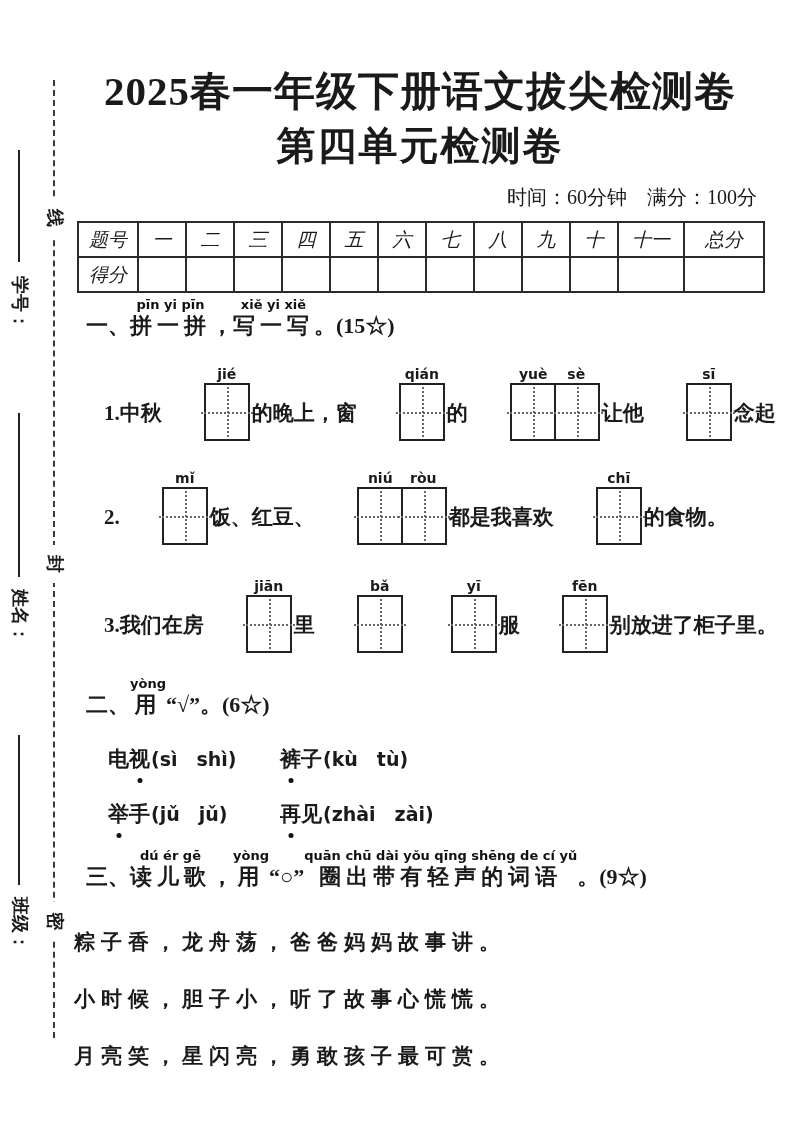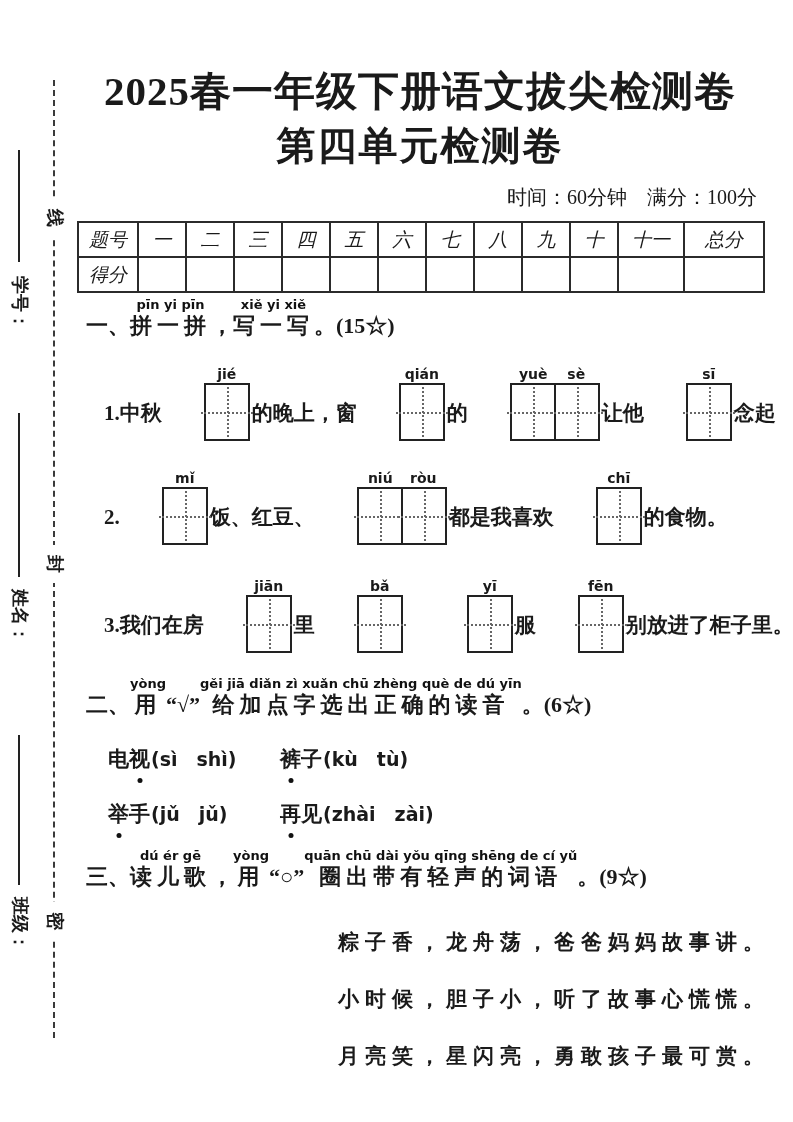--- a/index.html
+++ b/index.html
@@ -46,32 +46,32 @@
   .pyrow{display:flex;}
   .pyrow .bpy{width:43px;text-align:center;font-family:"DejaVu Sans", sans-serif;
               font-size:14px;font-weight:bold;line-height:17px;white-space:nowrap;}
   .boxrow{display:flex;}
   .tbox{position:relative;width:42px;height:54px;border:2px solid #222;background:#fff;}
   .tbox + .tbox{margin-left:-2px;}
   .tbox::before{content:"";position:absolute;left:50%;top:2px;bottom:2px;width:0;
                 border-left:2px dotted #666;}
   .tbox::after{content:"";position:absolute;top:50%;left:-5px;right:-5px;height:0;
                border-top:2px dotted #666;}
-  .gap6{margin-left:22px;}
+  .gap6{margin-left:6px;}
 
   
   .choices-row{position:absolute;left:108px;display:grid;grid-template-columns:172px 170px auto;}
   .word{font-size:21px;font-weight:bold;white-space:nowrap;}
   .ch{display:inline-block;position:relative;}
   .ch.dotted::after{content:"";position:absolute;left:50%;transform:translateX(-50%);
                     bottom:-10px;width:5px;height:5px;border-radius:50%;background:#111;}
   .opts{font-family:"DejaVu Sans", sans-serif;font-size:19px;font-weight:bold;margin-left:1px;}
 
   
-  .rhyme-line{position:absolute;left:80px;width:690px;text-align:right;
+  .rhyme-line{position:absolute;left:74px;width:690px;text-align:left;
               font-size:21px;font-weight:bold;letter-spacing:6px;white-space:nowrap;}
 </style>
 </head>
 <body>
 
 <div class="page">
 
   <div class="seal-dash"></div>
 
   <div class="seal-char" style="top:199px;">
@@ -301,24 +301,20 @@
         <span class="hz nosp">二、</span>
       </span>
     <span class="seg">
         <span class="py">yòng</span>
       <span class="hz">用</span>
       </span>
     <span class="seg">
         <span class="hz nosp">“√”</span>
       </span>
     <span class="seg">
-        <span class="py">gěi jiā diǎn zì xuǎn chū zhèng què de dú yīn</span>
-      <span class="hz">给加点字选出正确的读音</span>
-      </span>
-    <span class="seg">
         <span class="hz nosp">。(6☆)</span>
       </span>
   </div>
 
   <div class="choices-row" style="top:745px;">
     <span class="word"><span class="ch">电</span><span class="ch dotted">视</span><span class="opts">(sì　shì)</span></span>
     <span class="word"><span class="ch dotted">裤</span><span class="ch">子</span><span class="opts">(kù　tù)</span></span>
   </div>
 
   <div class="choices-row" style="top:800px;">

